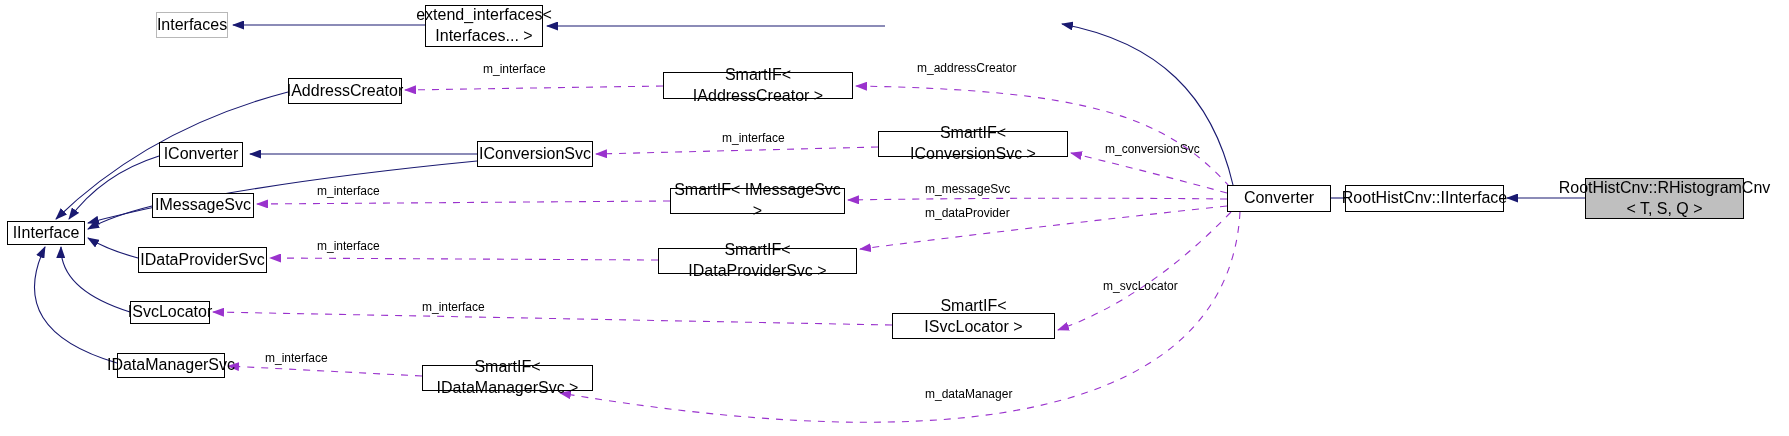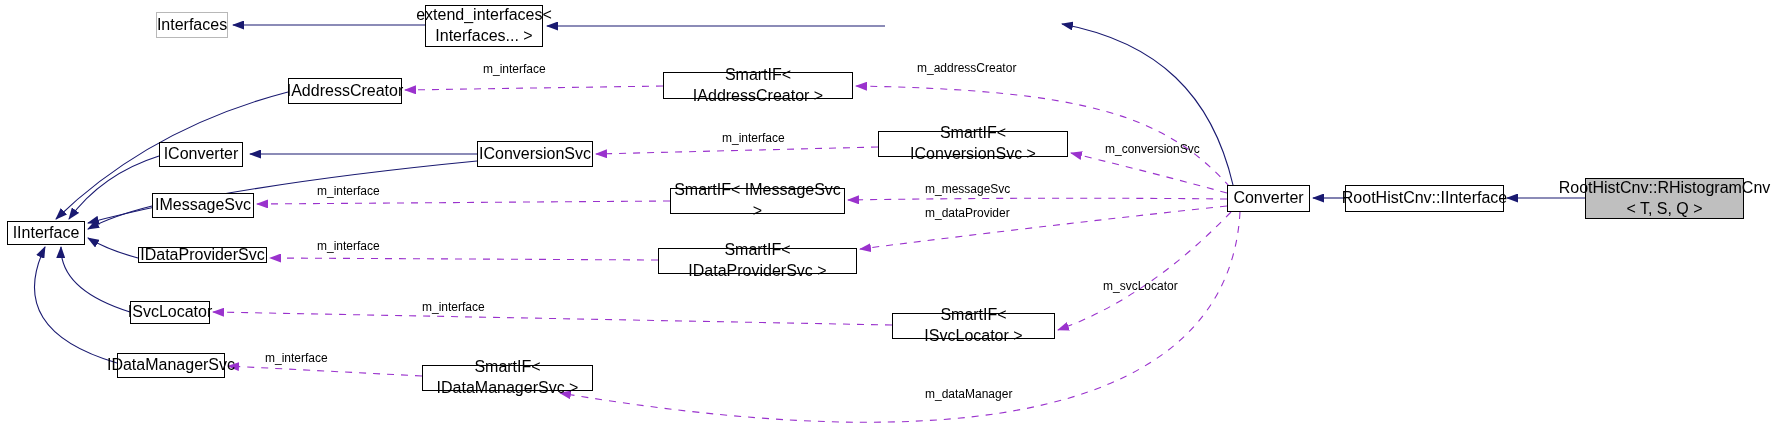--- a/index.html
+++ b/index.html
@@ -102,39 +102,39 @@
     </div>
   <div class="node" style="left:152px;top:193px;width:102px;height:25px;">
       <span class="node-label">IMessageSvc</span>
     </div>
   <div class="node" style="left:670px;top:188px;width:175px;height:26px;">
       <span class="node-label">SmartIF&lt; IMessageSvc &gt;</span>
     </div>
   <div class="node" style="left:7px;top:221px;width:78px;height:24px;">
       <span class="node-label">IInterface</span>
     </div>
-  <div class="node" style="left:138px;top:247px;width:129px;height:16px;">
+  <div class="node" style="left:138px;top:247px;width:129px;height:26px;">
       <span class="node-label">IDataProviderSvc</span>
     </div>
   <div class="node" style="left:658px;top:248px;width:199px;height:26px;">
       <span class="node-label">SmartIF&lt; IDataProviderSvc &gt;</span>
     </div>
   <div class="node" style="left:130px;top:301px;width:80px;height:23px;">
       <span class="node-label">ISvcLocator</span>
     </div>
-  <div class="node" style="left:892px;top:313px;width:163px;height:26px;">
+  <div class="node" style="left:892px;top:313px;width:163px;height:26px;align-items:flex-end;">
       <span class="node-label">SmartIF&lt; ISvcLocator &gt;</span>
     </div>
   <div class="node" style="left:117px;top:353px;width:108px;height:25px;">
       <span class="node-label">IDataManagerSvc</span>
     </div>
   <div class="node" style="left:422px;top:365px;width:171px;height:26px;">
       <span class="node-label">SmartIF&lt; IDataManagerSvc &gt;</span>
     </div>
-  <div class="node" style="left:1227px;top:185px;width:83px;height:27px;">
+  <div class="node" style="left:1227px;top:185px;width:104px;height:27px;">
       <span class="node-label">Converter</span>
     </div>
   <div class="node" style="left:1345px;top:185px;width:159px;height:27px;">
       <span class="node-label">RootHistCnv::IInterface</span>
     </div>
   <div class="node node--highlight" style="left:1585px;top:178px;width:159px;height:41px;">
       <span class="node-label">RootHistCnv::RHistogramCnv
 &lt; T, S, Q &gt;</span>
     </div>
 

